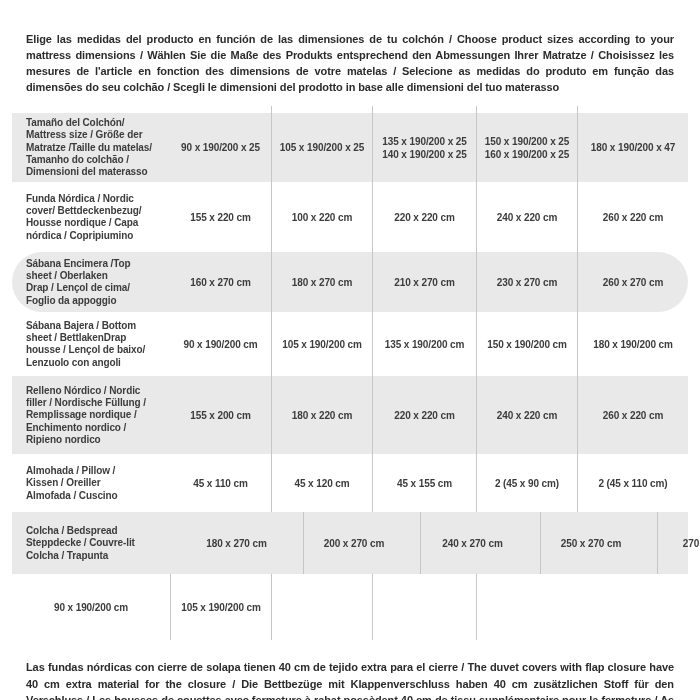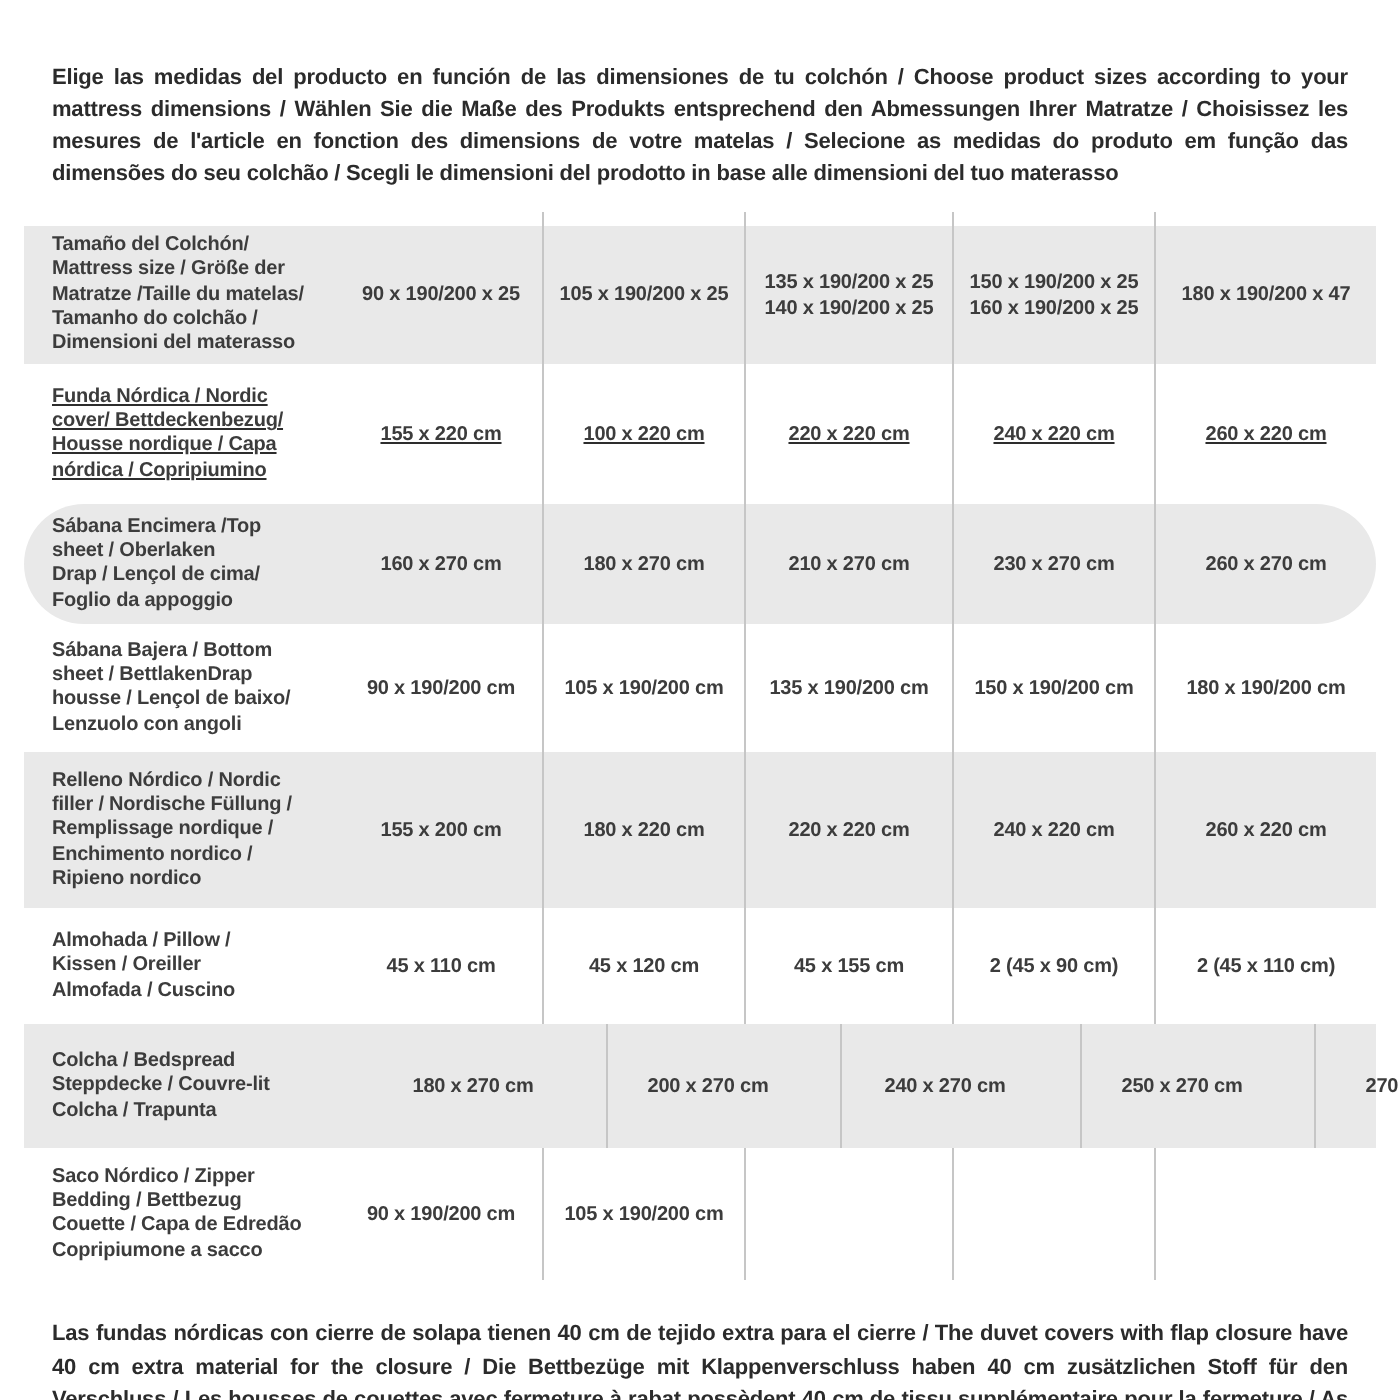--- a/index.html
+++ b/index.html
@@ -48,21 +48,21 @@
   }
   .cell.val {
     justify-content: center;
     text-align: center;
     line-height: 13px;
     white-space: pre-line;
     padding: 2px 1px;
   }
   .cell.b { border-left: 1px solid #c6c6c6; }
   .r1 { min-height: 68px; }
-  .r2 { min-height: 70px; text-decoration: underline; }
+  .r2 { min-height: 70px; }
   .r3 { min-height: 60px; border-radius: 30px; }
   .r4 { min-height: 64px; }
   .r5 { min-height: 78px; }
   .r6 { min-height: 58px; }
   .r7 { min-height: 62px; gap: 16px; }
   .r8 { min-height: 66px; }
   .footnote {
     padding: 8px 26px 0 26px;
     font-size: 11px;
     line-height: 16.5px;
@@ -169,24 +169,20 @@
 Steppdecke / Couvre-lit
 Colcha / Trapunta</div>
       <div class="cell val">180 x 270 cm</div>
       <div class="cell val b">200 x 270 cm</div>
       <div class="cell val b">240 x 270 cm</div>
       <div class="cell val b">250 x 270 cm</div>
       <div class="cell val b">270 x 270 cm</div>
     </div>
 
     <div class="row r8">
-      <div class="cell label">Saco Nórdico / Zipper
-Bedding / Bettbezug
-Couette  / Capa de Edredão
-Copripiumone a sacco</div>
       <div class="cell val">90 x 190/200 cm</div>
       <div class="cell val b">105 x 190/200 cm</div>
       <div class="cell val b"></div>
       <div class="cell val b"></div>
       <div class="cell val b"></div>
     </div>
 
   </div>
 
   <p class="footnote">Las fundas nórdicas con cierre de solapa tienen 40 cm de tejido extra para el cierre  / The duvet covers with flap closure have 40 cm extra material for the closure / Die Bettbezüge mit Klappenverschluss haben 40 cm zusätzlichen Stoff für den Verschluss / Les housses de couettes avec fermeture à rabat possèdent 40 cm de tissu supplémentaire pour la fermeture / As capas de edredão com fecho tipo aba têm 40 cm de tecido adicional para o fecho / I copripiumoni con chiusura a patta hanno 40 cm di tessuto extra per la chiusura</p>

